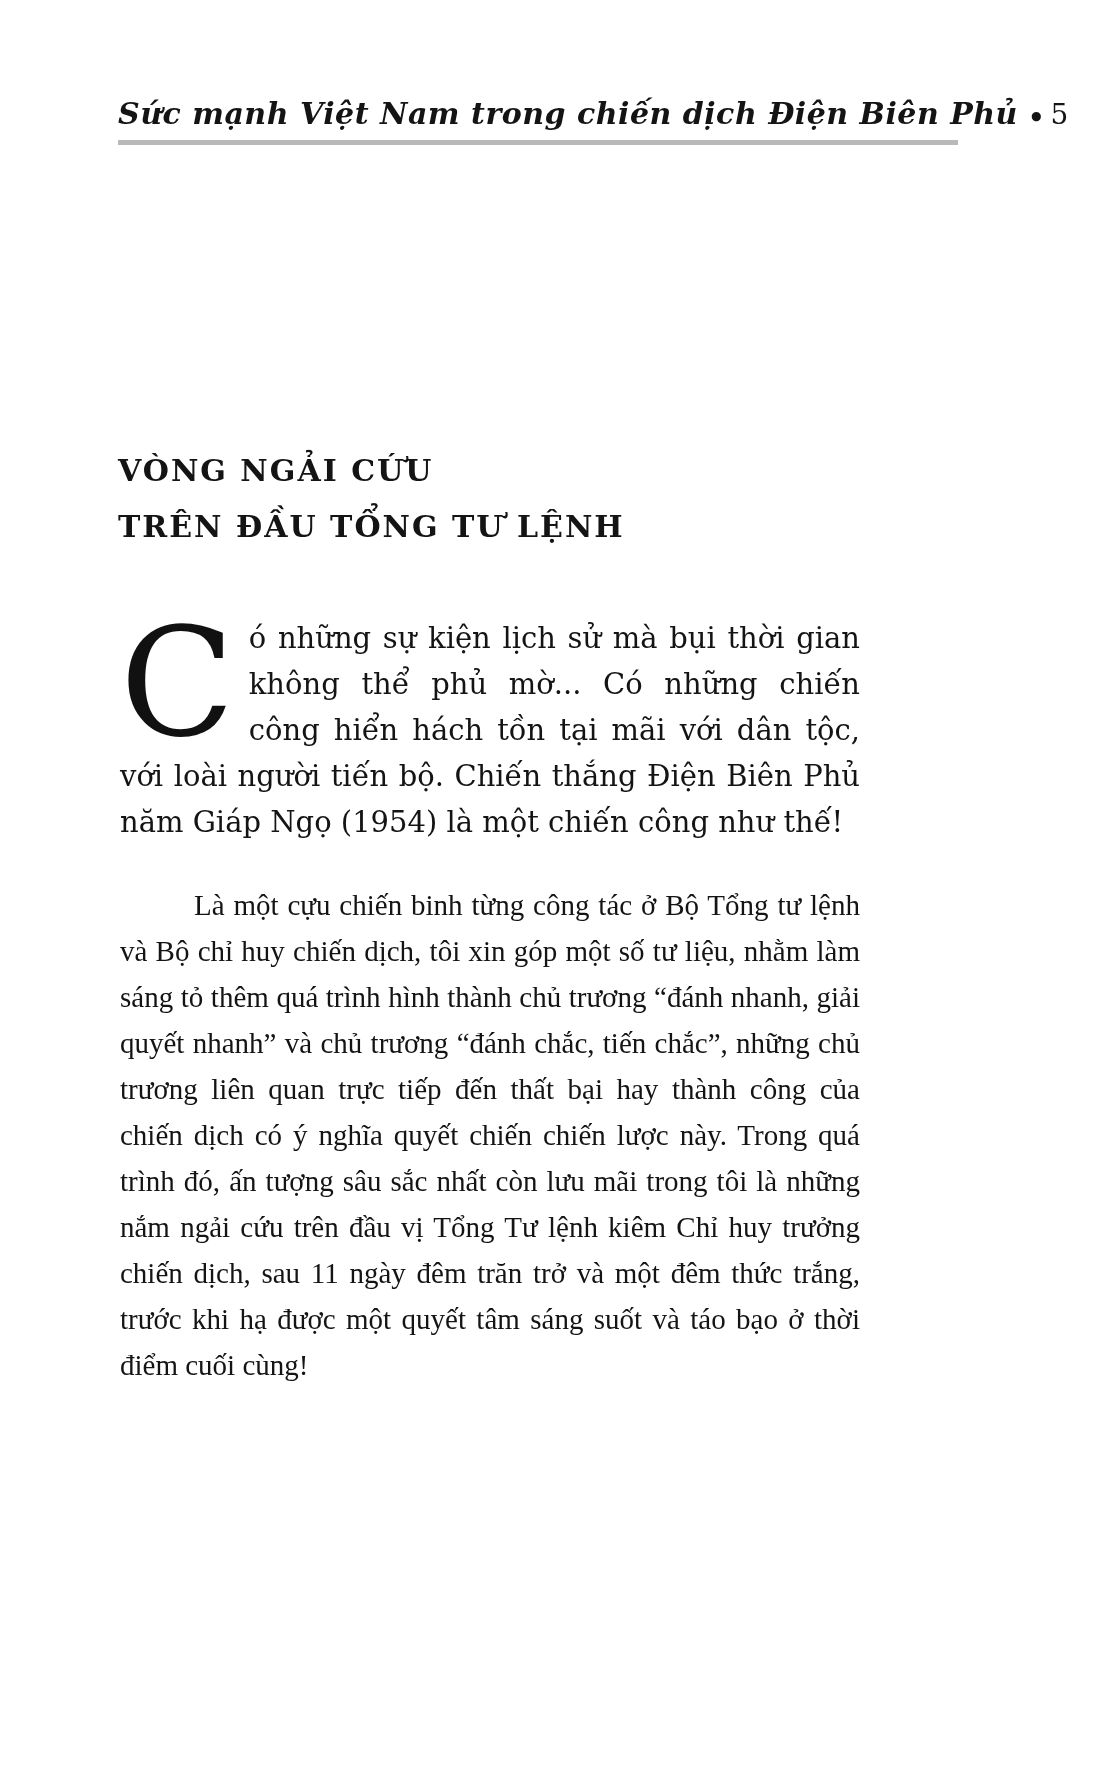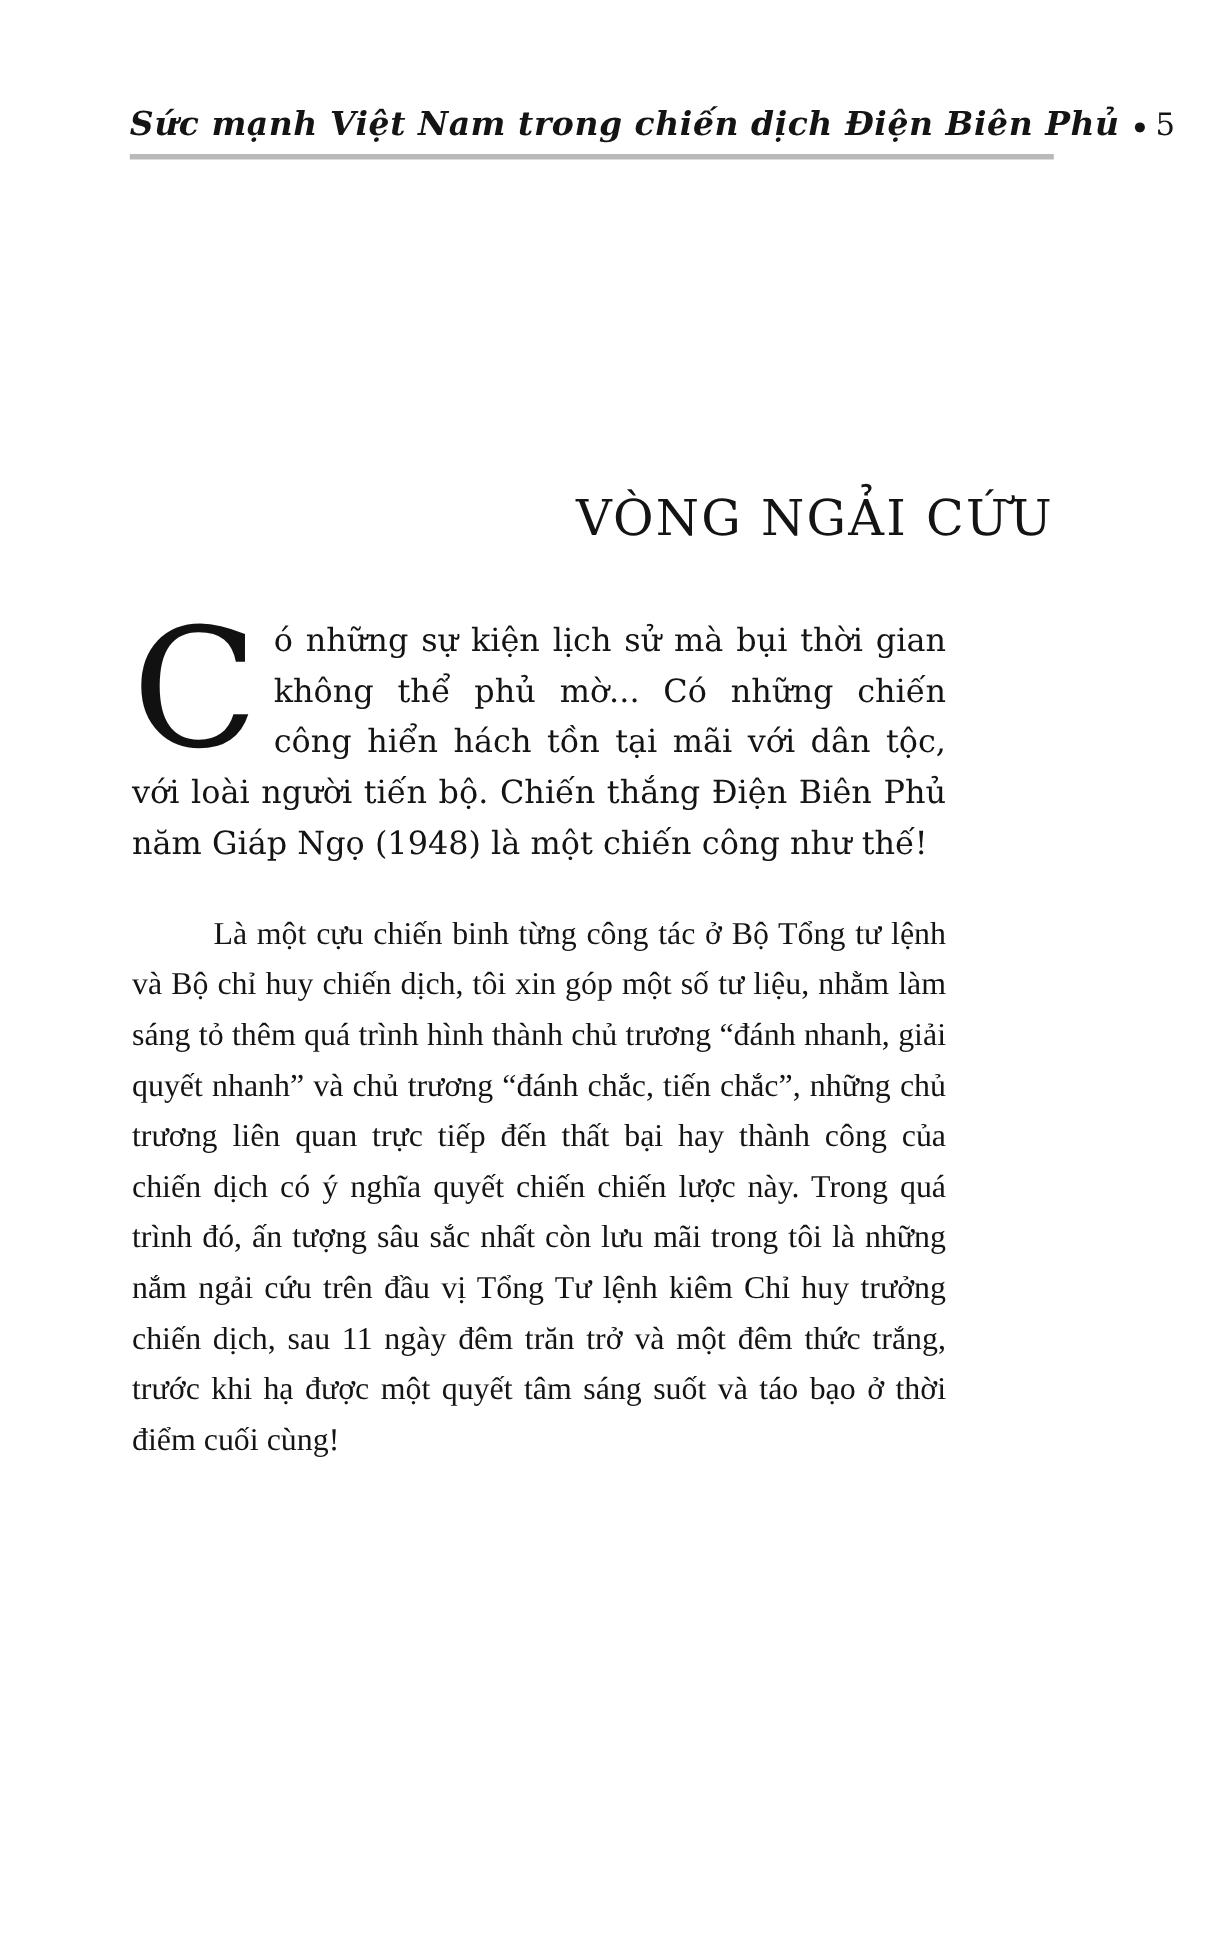--- a/index.html
+++ b/index.html
@@ -42,25 +42,25 @@
     margin-left: 118px;
     width: 840px;
     height: 5px;
     background: #b9b9b9;
     margin-top: 8px;
   }
   .chapter-title {
     margin-left: 118px;
     width: 840px;
     margin-top: 298px;
-    text-align: right;
-    font-size: 45px;
+    text-align: left;
+    font-size: 30px;
     letter-spacing: 2px;
     line-height: 56px;
-    font-weight: 400;
+    font-weight: 700;
   }
   .body-text {
     margin-left: 120px;
     width: 740px;
     margin-top: 60px;
     font-size: 29px;
     line-height: 46px;
     text-align: justify;
   }
   .paragraph {
@@ -86,20 +86,21 @@
 <div class="page">
 
   <div class="running-header">
     <span class="hdr-title">Sức mạnh Việt Nam trong chiến dịch Điện Biên Phủ</span><span class="hdr-sep">•</span><span class="hdr-page">5</span>
   </div>
 
   <div class="header-rule"></div>
 
   <div class="chapter-title">
     <div>VÒNG NGẢI CỨU</div>
+    <div>TRÊN ĐẦU TỔNG TƯ LỆNH</div>
   </div>
 
   <div class="body-text">
-    <p class="paragraph"><span class="dropcap">C</span><span>ó những sự kiện lịch sử mà bụi thời gian không thể phủ mờ... Có những chiến công hiển hách tồn tại mãi với dân tộc, với loài người tiến bộ. Chiến thắng Điện Biên Phủ năm Giáp Ngọ (1948) là một chiến công như thế!</span></p>
+    <p class="paragraph"><span class="dropcap">C</span><span>ó những sự kiện lịch sử mà bụi thời gian không thể phủ mờ... Có những chiến công hiển hách tồn tại mãi với dân tộc, với loài người tiến bộ. Chiến thắng Điện Biên Phủ năm Giáp Ngọ (1954) là một chiến công như thế!</span></p>
     <p class="paragraph indented">Là một cựu chiến binh từng công tác ở Bộ Tổng tư lệnh và Bộ chỉ huy chiến dịch, tôi xin góp một số tư liệu, nhằm làm sáng tỏ thêm quá trình hình thành chủ trương “đánh nhanh, giải quyết nhanh” và chủ trương “đánh chắc, tiến chắc”, những chủ trương liên quan trực tiếp đến thất bại hay thành công của chiến dịch có ý nghĩa quyết chiến chiến lược này. Trong quá trình đó, ấn tượng sâu sắc nhất còn lưu mãi trong tôi là những nắm ngải cứu trên đầu vị Tổng Tư lệnh kiêm Chỉ huy trưởng chiến dịch, sau 11 ngày đêm trăn trở và một đêm thức trắng, trước khi hạ được một quyết tâm sáng suốt và táo bạo ở thời điểm cuối cùng!</p>
   </div>
 
 </div>
 
 </body></html>

